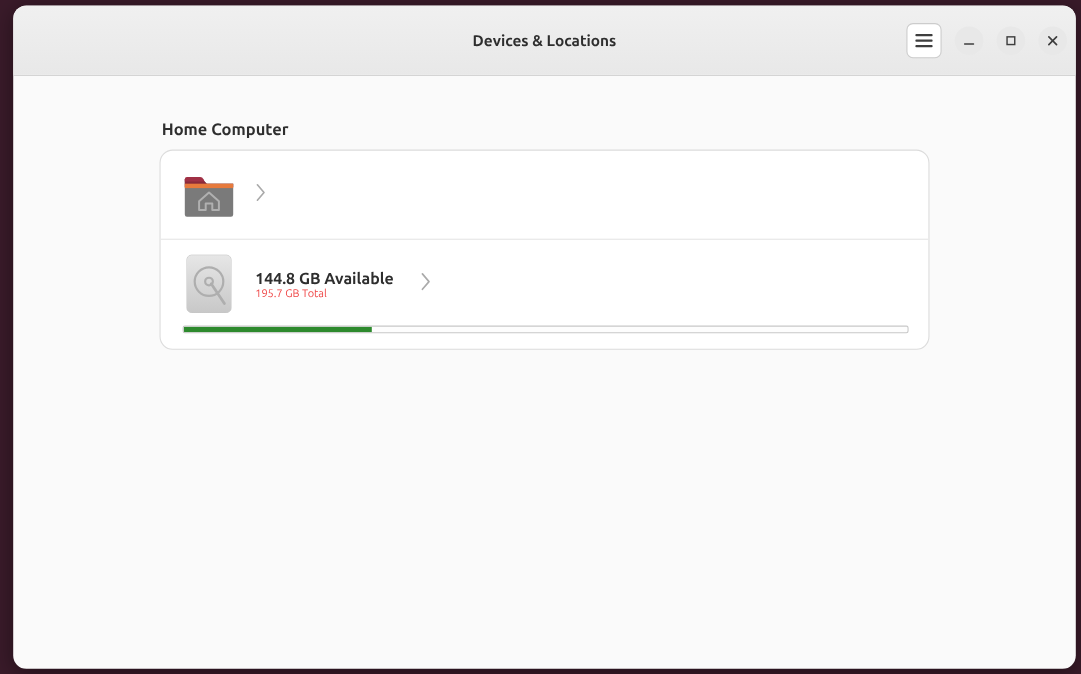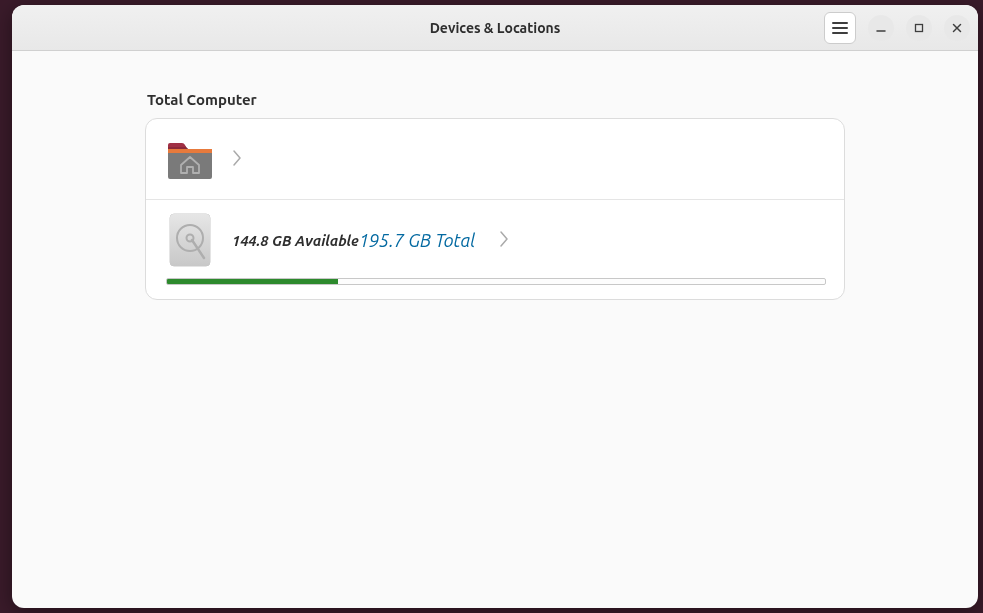--- a/index.html
+++ b/index.html
@@ -22,21 +22,21 @@
       right: 5px;
       bottom: 5px;
       background: #fafafa;
       border-radius: 12px;
       box-shadow: 0 4px 20px rgba(0,0,0,0.4);
       overflow: hidden;
       display: flex;
       flex-direction: column;
     }
     .titlebar {
-      height: 46px;
+      height: 64px;
       background: linear-gradient(#f0f0f0, #e8e8e8);
       border-bottom: 1px solid #d0d0d0;
       display: flex;
       align-items: center;
       justify-content: center;
       position: relative;
       border-radius: 12px 12px 0 0;
     }
     .title {
       font-weight: bold;
@@ -122,32 +122,32 @@
       font-size: 15px;
       color: #2e2e2e;
     }
     .row-subtitle {
       font-size: 14px;
       color: #888;
       margin-top: 2px;
     }
     .row-right {
       display: flex;
-      align-items: center;
+      flex-direction: column;
+      align-items: flex-start;
       margin-right: 8px;
-      font-style: italic;
     }
     .row-avail {
       font-size: 14.5px;
       font-weight: bold;
       color: #2e2e2e;
     }
     .row-total {
-      font-size: 18px;
-      color: #0369a1;
+      font-size: 10px;
+      color: #ef4444;
     }
     .chevron {
       color: #999;
       flex-shrink: 0;
     }
     .disk-row-wrap {
       display: flex;
       flex-direction: column;
       padding: 14px 18px;
       cursor: pointer;
@@ -205,21 +205,21 @@
         <svg width="10" height="10" viewBox="0 0 10 10">
           <line x1="1.5" y1="1.5" x2="8.5" y2="8.5" stroke="#3e3e3e" stroke-width="1.5" stroke-linecap="round"></line>
           <line x1="8.5" y1="1.5" x2="1.5" y2="8.5" stroke="#3e3e3e" stroke-width="1.5" stroke-linecap="round"></line>
         </svg>
       </div>
     </div>
   </div>
 
   <div class="content">
     <div class="section">
-      <div class="section-title">Total Computer</div>
+      <div class="section-title">Home Computer</div>
       <div class="card">
 
         <div class="row">
           <div class="row-icon folder-icon">
             <svg width="52" height="52" viewBox="0 0 52 52">
               <path d="M4 12 L20 12 L24 16 L48 16 L48 44 Q48 46 46 46 L6 46 Q4 46 4 44 Z" fill="#7a7a7a"></path>
               <path d="M4 12 L20 12 L24 16 L48 16 L48 19 L4 19 Z" fill="#8b2a3a"></path>
               <path d="M4 12 Q4 10 6 10 L18 10 Q20 10 21 12 L22 14 L4 14 Z" fill="#a03045"></path>
               <rect x="4" y="16" width="44" height="4" fill="#e77a3c"></rect>
               <path d="M26 24 L17 32 L17 40 L23 40 L23 34 L29 34 L29 40 L35 40 L35 32 Z" fill="none" stroke="#b0b0b0" stroke-width="1.8" stroke-linejoin="round"></path>

